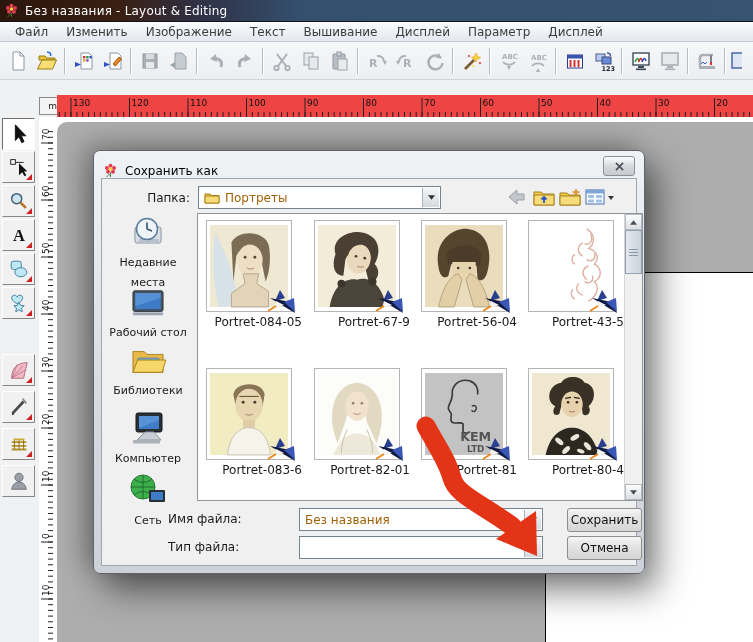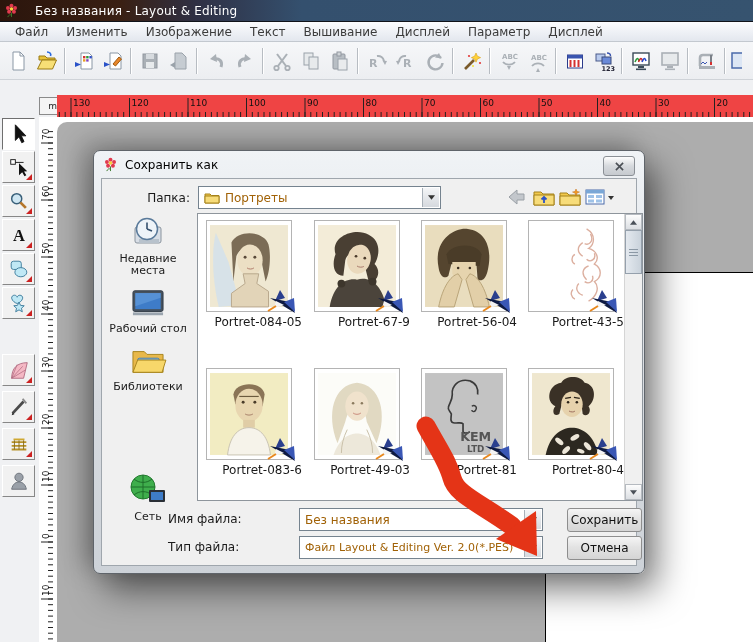--- a/index.html
+++ b/index.html
@@ -1,21 +1,21 @@
 <!DOCTYPE html>
 <html><head>
 <meta charset="utf-8">
 <style>
   html,body{margin:0;padding:0;background:#888;}
   .screen{position:relative;width:753px;height:642px;overflow:hidden;background:#f0f1f3;
     font-family:"DejaVu Sans","Liberation Sans",sans-serif;font-size:12px;color:#222;}
   
   .titlebar{position:absolute;left:0;top:0;width:753px;height:22px;
     background:linear-gradient(90deg,#2b150c 0%,#3a2013 16%,#2f3044 26%,#34506e 40%,#36536f 100%);
-    display:flex;align-items:center;gap:16px;padding-left:4px;box-sizing:border-box;border-bottom:1px solid #10131a;}
+    display:flex;align-items:center;gap:6px;padding-left:4px;box-sizing:border-box;border-bottom:1px solid #10131a;}
   .titlebar .title{color:#fff;font-size:12px;letter-spacing:.2px;}
   .menubar{position:absolute;left:0;top:22px;width:753px;height:20px;
     background:linear-gradient(#fbfcfe,#e3e7ee);border-bottom:1px solid #c3c8cf;
     display:flex;align-items:center;padding-left:6px;box-sizing:border-box;}
   .menubar .mi{padding:2px 9px;color:#3b3b3b;cursor:default;}
   .toolbar{position:absolute;left:0;top:42px;width:753px;height:38px;
     background:linear-gradient(#f6f7f9,#eceef1);border-bottom:1px solid #cfd3d8;
     display:flex;align-items:center;padding-left:3px;box-sizing:border-box;}
   .tb{width:27px;height:30px;display:flex;align-items:center;justify-content:center;flex:0 0 auto;border:1px solid transparent;border-radius:2px;}
   .tsep{width:1px;height:26px;background:#b7bcc2;border-right:1px solid #fff;margin:0 3px;flex:0 0 auto;}
@@ -31,34 +31,34 @@
     display:flex;align-items:center;justify-content:center;}
   .tool.active{background:#fff;border-color:#6f6f6f #ffffff #ffffff #6f6f6f;}
   .tool.rc::after{content:"";position:absolute;right:2px;bottom:2px;border-left:6px solid transparent;border-bottom:6px solid #cc2222;}
   .canvas{position:absolute;left:53px;top:117px;width:700px;height:525px;background:#fff;}
   .canvas .graymat{position:absolute;left:4px;top:5px;right:0;bottom:0;background:#adadad;border-top-left-radius:10px;}
   .page{position:absolute;left:492px;top:155px;width:208px;height:370px;background:#fff;border-top:1px solid #000;border-left:1px solid #000;}
   
   .dialog{position:absolute;left:93px;top:150px;width:552px;height:424px;border-radius:7px;
     background:linear-gradient(#f0f3f6,#d7dbe0 60%,#cdd2d8);border:1px solid #5f646a;
     box-shadow:-10px -6px 26px rgba(0,0,0,.28),12px 16px 34px rgba(0,0,0,.5);box-sizing:border-box;}
-  .dlg-titlebar{position:absolute;left:0;top:0;right:0;height:27px;display:flex;align-items:center;gap:7px;padding-left:9px;}
+  .dlg-titlebar{position:absolute;left:0;top:0;right:0;height:27px;display:flex;align-items:flex-end;gap:7px;padding-left:9px;}
   .dlg-title{font-size:12px;color:#000;}
   .dlg-close{position:absolute;top:5px;right:9px;width:30px;height:18px;border:1px solid #8b9096;border-radius:3px;
     background:linear-gradient(#fefefe,#d6d9dd 50%,#c6cacf);display:flex;align-items:center;justify-content:center;}
   .dlg-client{position:absolute;left:7px;right:7px;top:27px;bottom:7px;background:#f0f0f0;border:1px solid #9fa6ad;box-sizing:border-box;}
   .lbl{position:absolute;color:#1a1a1a;font-size:12px;}
   .combo{position:absolute;background:#fff;border:1px solid #75838f;display:flex;align-items:center;gap:5px;
     padding-left:5px;box-sizing:border-box;font-size:12px;color:#a16207;}
   .combo .arrowbtn{position:absolute;right:1px;top:1px;bottom:1px;width:16px;
     background:linear-gradient(#f4f5f7,#d5d9de);border-left:1px solid #a8b0b8;
     display:flex;align-items:center;justify-content:center;}
   .navbtn{position:absolute;top:0;width:24px;height:24px;display:flex;align-items:center;justify-content:center;}
   .place{position:absolute;left:0;width:92px;text-align:center;}
-  .place .plabel{font-size:11px;line-height:12px;color:#1b1b1b;margin-top:1px;}
+  .place .plabel{font-size:11px;line-height:20px;color:#1b1b1b;margin-top:1px;}
   .filelist{position:absolute;left:95px;top:34px;width:446px;height:288px;background:#fff;border:1px solid #8e959c;box-sizing:border-box;}
   .timg{position:absolute;width:86px;height:92px;background:#fff;border:1px solid #b4b4b4;padding:3px;box-sizing:border-box;}
   .timg svg.art{display:block;}
   .bird{position:absolute;right:-6px;bottom:-4px;}
   .fname{position:absolute;width:104px;text-align:right;font-size:12px;color:#1a1a1a;white-space:nowrap;}
   .sbar{position:absolute;right:0;top:0;width:17px;height:100%;background:#f0f0f0;border-left:1px solid #d5d5d5;}
   .sbtn{position:absolute;left:0;width:17px;height:16px;background:linear-gradient(#fdfdfd,#dcdfe3);border:1px solid #b5bac0;box-sizing:border-box;
     display:flex;align-items:center;justify-content:center;}
   .sthumb{position:absolute;left:0;top:16px;width:17px;height:44px;background:linear-gradient(90deg,#e4e9ef,#c9d2db);border:1px solid #95a0ac;box-sizing:border-box;
     display:flex;align-items:center;justify-content:center;flex-direction:column;gap:2px;}
@@ -692,20 +692,30 @@
       </div>
       <div class="place" style="top:108px">
         <svg width="40" height="32" viewBox="0 0 40 34">
             <rect x="4" y="4" width="32" height="22" rx="2" fill="#46525e" stroke="#303a44"></rect>
             <rect x="6.5" y="6.5" width="27" height="17" fill="#3e7cc8"></rect>
             <path d="M6.5 6.5h27v5l-27 9z" fill="#6aa2e0" opacity=".55"></path>
             <rect x="4" y="27" width="32" height="3" fill="#9aa4ae"></rect>
           </svg>
         <div class="plabel">Рабочий стол</div>
       </div>
+      <div class="place" style="top:232px">
+        <svg width="40" height="34" viewBox="0 0 40 34">
+            <rect x="8" y="2" width="26" height="19" rx="2" fill="#2a2f36" stroke="#14181e"></rect>
+            <rect x="11" y="5" width="20" height="13" fill="#3e7cc8"></rect>
+            <path d="M11 5h20v4l-20 8z" fill="#6aa2e0" opacity=".6"></path>
+            <path d="M17 21l-8 8h24l-7-8z" fill="#c8ced4" stroke="#8a949e"></path>
+            <rect x="5" y="29" width="27" height="3.5" fill="#aab2ba"></rect>
+          </svg>
+        <div class="plabel">Компьютер</div>
+      </div>
       <div class="place" style="top:294px">
         <svg width="40" height="34" viewBox="0 0 40 34">
             <circle cx="15" cy="14" r="12" fill="#3fae4c" stroke="#247a30"></circle>
             <path d="M15 2v24M3 14h24M6 6c5 4.5 13 4.5 18 0M6 22c5-4.5 13-4.5 18 0" stroke="#1e6e2a" fill="none"></path>
             <rect x="21" y="17" width="16" height="12" rx="1" fill="#2a2f36"></rect>
             <rect x="23" y="19" width="12" height="8" fill="#3e7cc8"></rect>
           </svg>
         <div class="plabel">Сеть</div>
       </div>
 
@@ -870,21 +880,21 @@
           <svg class="bird" width="30" height="26" viewBox="0 0 30 26">
               <polygon points="13,1 18,9 8,12" fill="#2a3f8e"></polygon>
               <polygon points="3,9 23,13 28,24" fill="#0e1a42"></polygon>
               <polygon points="9,12 17,16 7,19" fill="#f4f4f4"></polygon>
               <polygon points="17,13 27,9 28,23" fill="#3a57b5"></polygon>
               <line x1="1" y1="22" x2="9" y2="17" stroke="#e8881e" stroke-width="2"></line>
             </svg>
         </div>
 
         <div class="fname" style="left:0;top:249px">Portret-083-6</div>
-        <div class="fname" style="left:108px;top:249px">Portret-49-03</div>
+        <div class="fname" style="left:108px;top:249px">Portret-82-01</div>
         <div class="fname" style="left:215px;top:249px">Portret-81</div>
         <div class="fname" style="left:322px;top:249px">Portret-80-4</div>
 
         <div class="sbar">
           <div class="sbtn" style="top:0">
               <svg width="7" height="5" viewBox="0 0 8 5">
                 <path d="M4 0l4 5H0z" fill="#4a5058"></path>
               </svg>
             </div>
           <div class="sthumb">
@@ -906,21 +916,20 @@
         <div class="arrowbtn">
             <svg width="7" height="5" viewBox="0 0 8 5">
               <path d="M0 0h8L4 5z" fill="#333"></path>
             </svg>
           </div>
       </div>
       <div class="btn" style="left:465px;top:329px;width:73px;height:22px">Сохранить</div>
 
       <div class="lbl" style="left:66px;top:361px">Тип файла:</div>
       <div class="combo" style="left:197px;top:357px;width:244px;height:23px;font-size:11px">
-        <span>Файл Layout &amp; Editing Ver. 2.0(*.PES)</span>
         <div class="arrowbtn">
             <svg width="7" height="5" viewBox="0 0 8 5">
               <path d="M0 0h8L4 5z" fill="#333"></path>
             </svg>
           </div>
       </div>
       <div class="btn" style="left:465px;top:357px;width:73px;height:22px">Отмена</div>
     </div>
   </div>
 

